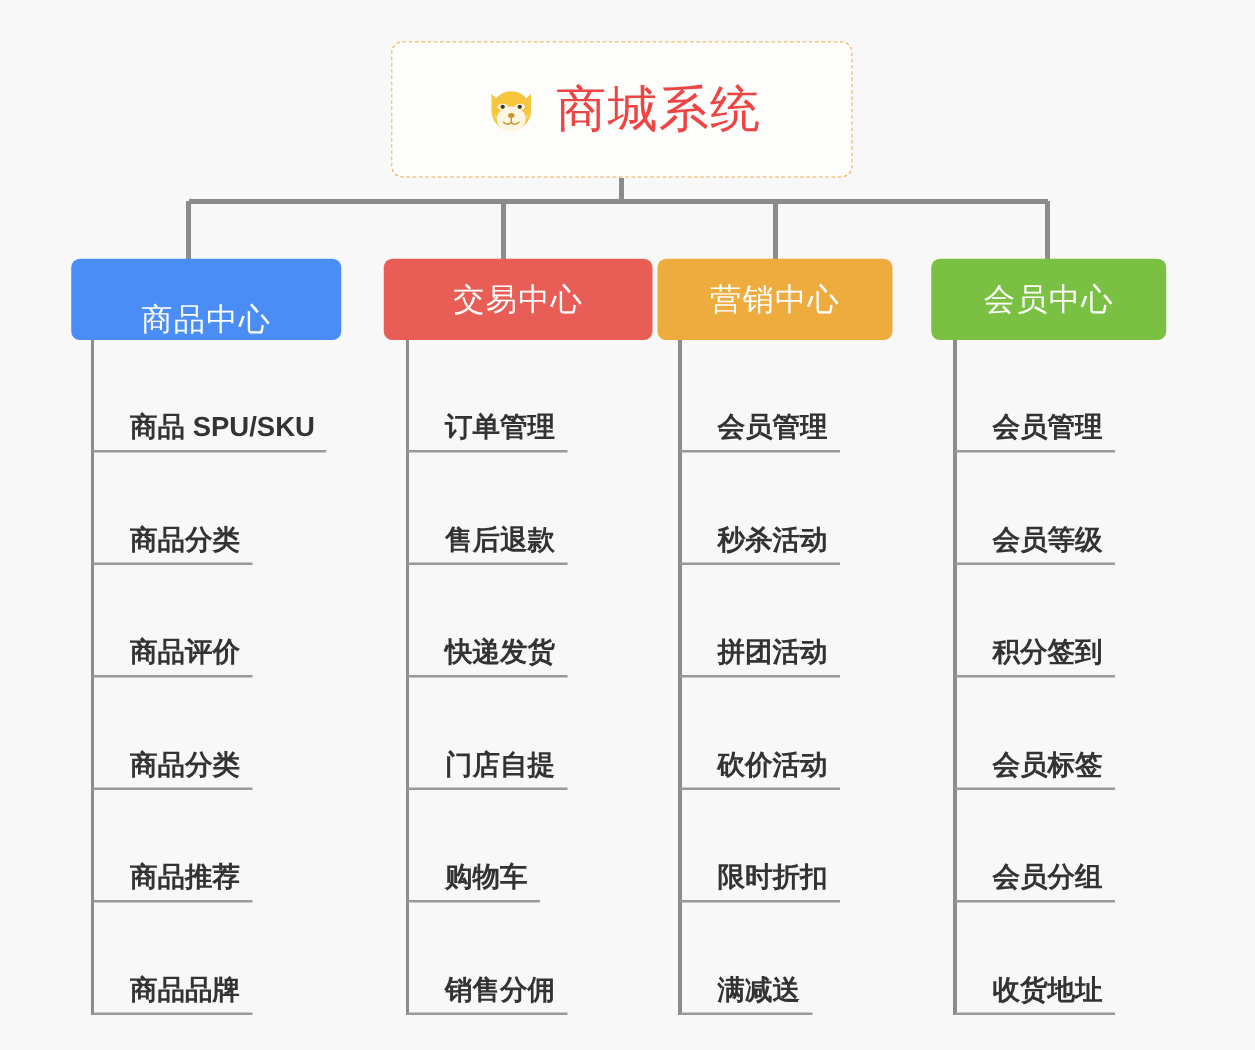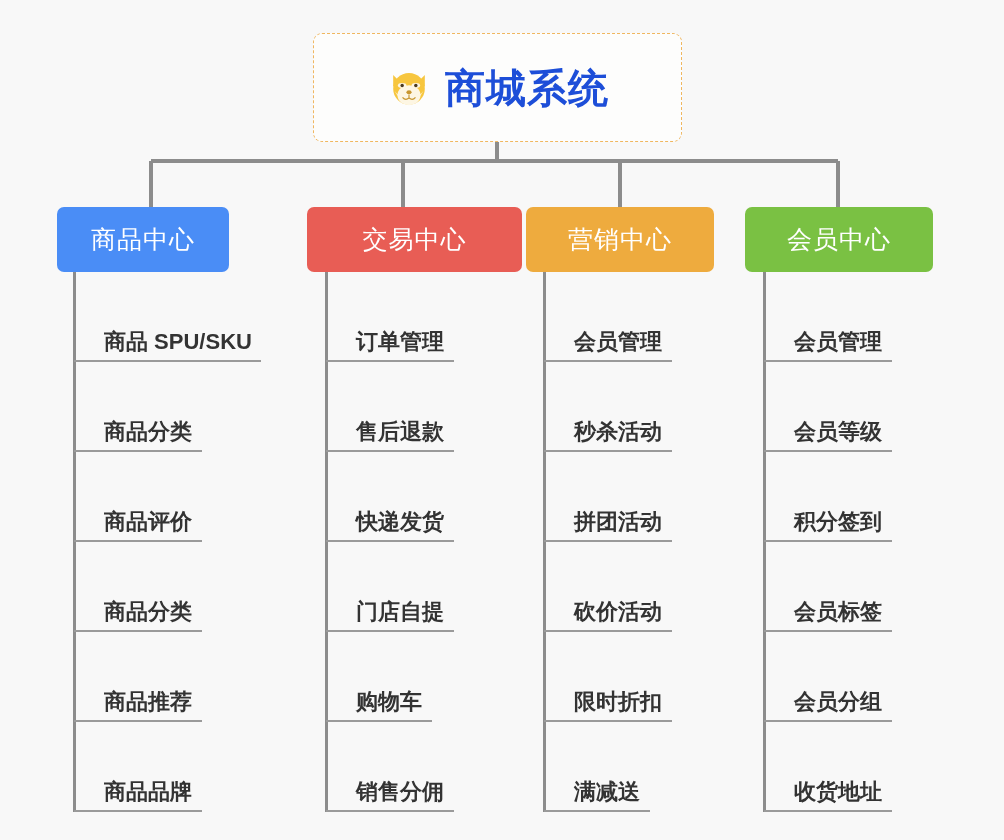--- a/index.html
+++ b/index.html
@@ -50,24 +50,23 @@
   }
   .root-icon {
     width: 46px;
     height: 46px;
     flex: 0 0 auto;
     display: block;
   }
   .root-title {
     font-size: 40px;
     line-height: 1;
-    color: #1d4ed8;
+    color: #ef4444;
     letter-spacing: 1px;
     white-space: nowrap;
-    font-weight: bold;
   }
 
   
   .cat-box {
     position: absolute;
     top: 207px;
     height: 65px;
     box-sizing: border-box;
     border-radius: 7px;
     display: flex;
@@ -145,21 +144,21 @@
       <ellipse cx="41.5" cy="28.5" rx="2.4" ry="2.4" fill="#4a3a20"></ellipse>
       <ellipse cx="32" cy="38" rx="3.6" ry="2.8" fill="#c8962f"></ellipse>
       <path d="M32 41 L32 46" stroke="#c8962f" stroke-width="1.6" fill="none"></path>
       <path d="M32 46 Q27 50 23 45" stroke="#c8962f" stroke-width="1.6" fill="none"></path>
       <path d="M32 46 Q37 50 41 45" stroke="#c8962f" stroke-width="1.6" fill="none"></path>
     </svg>
     <span class="root-title">商城系统</span>
   </div>
 
   <div id="branches">
-      <div class="cat-box" style="left: 57px; width: 172px; background: rgb(74, 141, 246);">
+      <div class="cat-box" style="left: 57px; width: 216px; background: rgb(74, 141, 246); align-items: flex-end;">
         <span>商品中心</span>
       </div>
       <div class="leaf-col" style="left: 74px;">
         <div class="leaf-item">
           <span class="leaf-label">商品 SPU/SKU</span>
           <div class="leaf-underline" style="width: 187px;"></div>
         </div>
         <div class="leaf-item">
           <span class="leaf-label">商品分类</span>
           <div class="leaf-underline" style="width: 128px;"></div>

